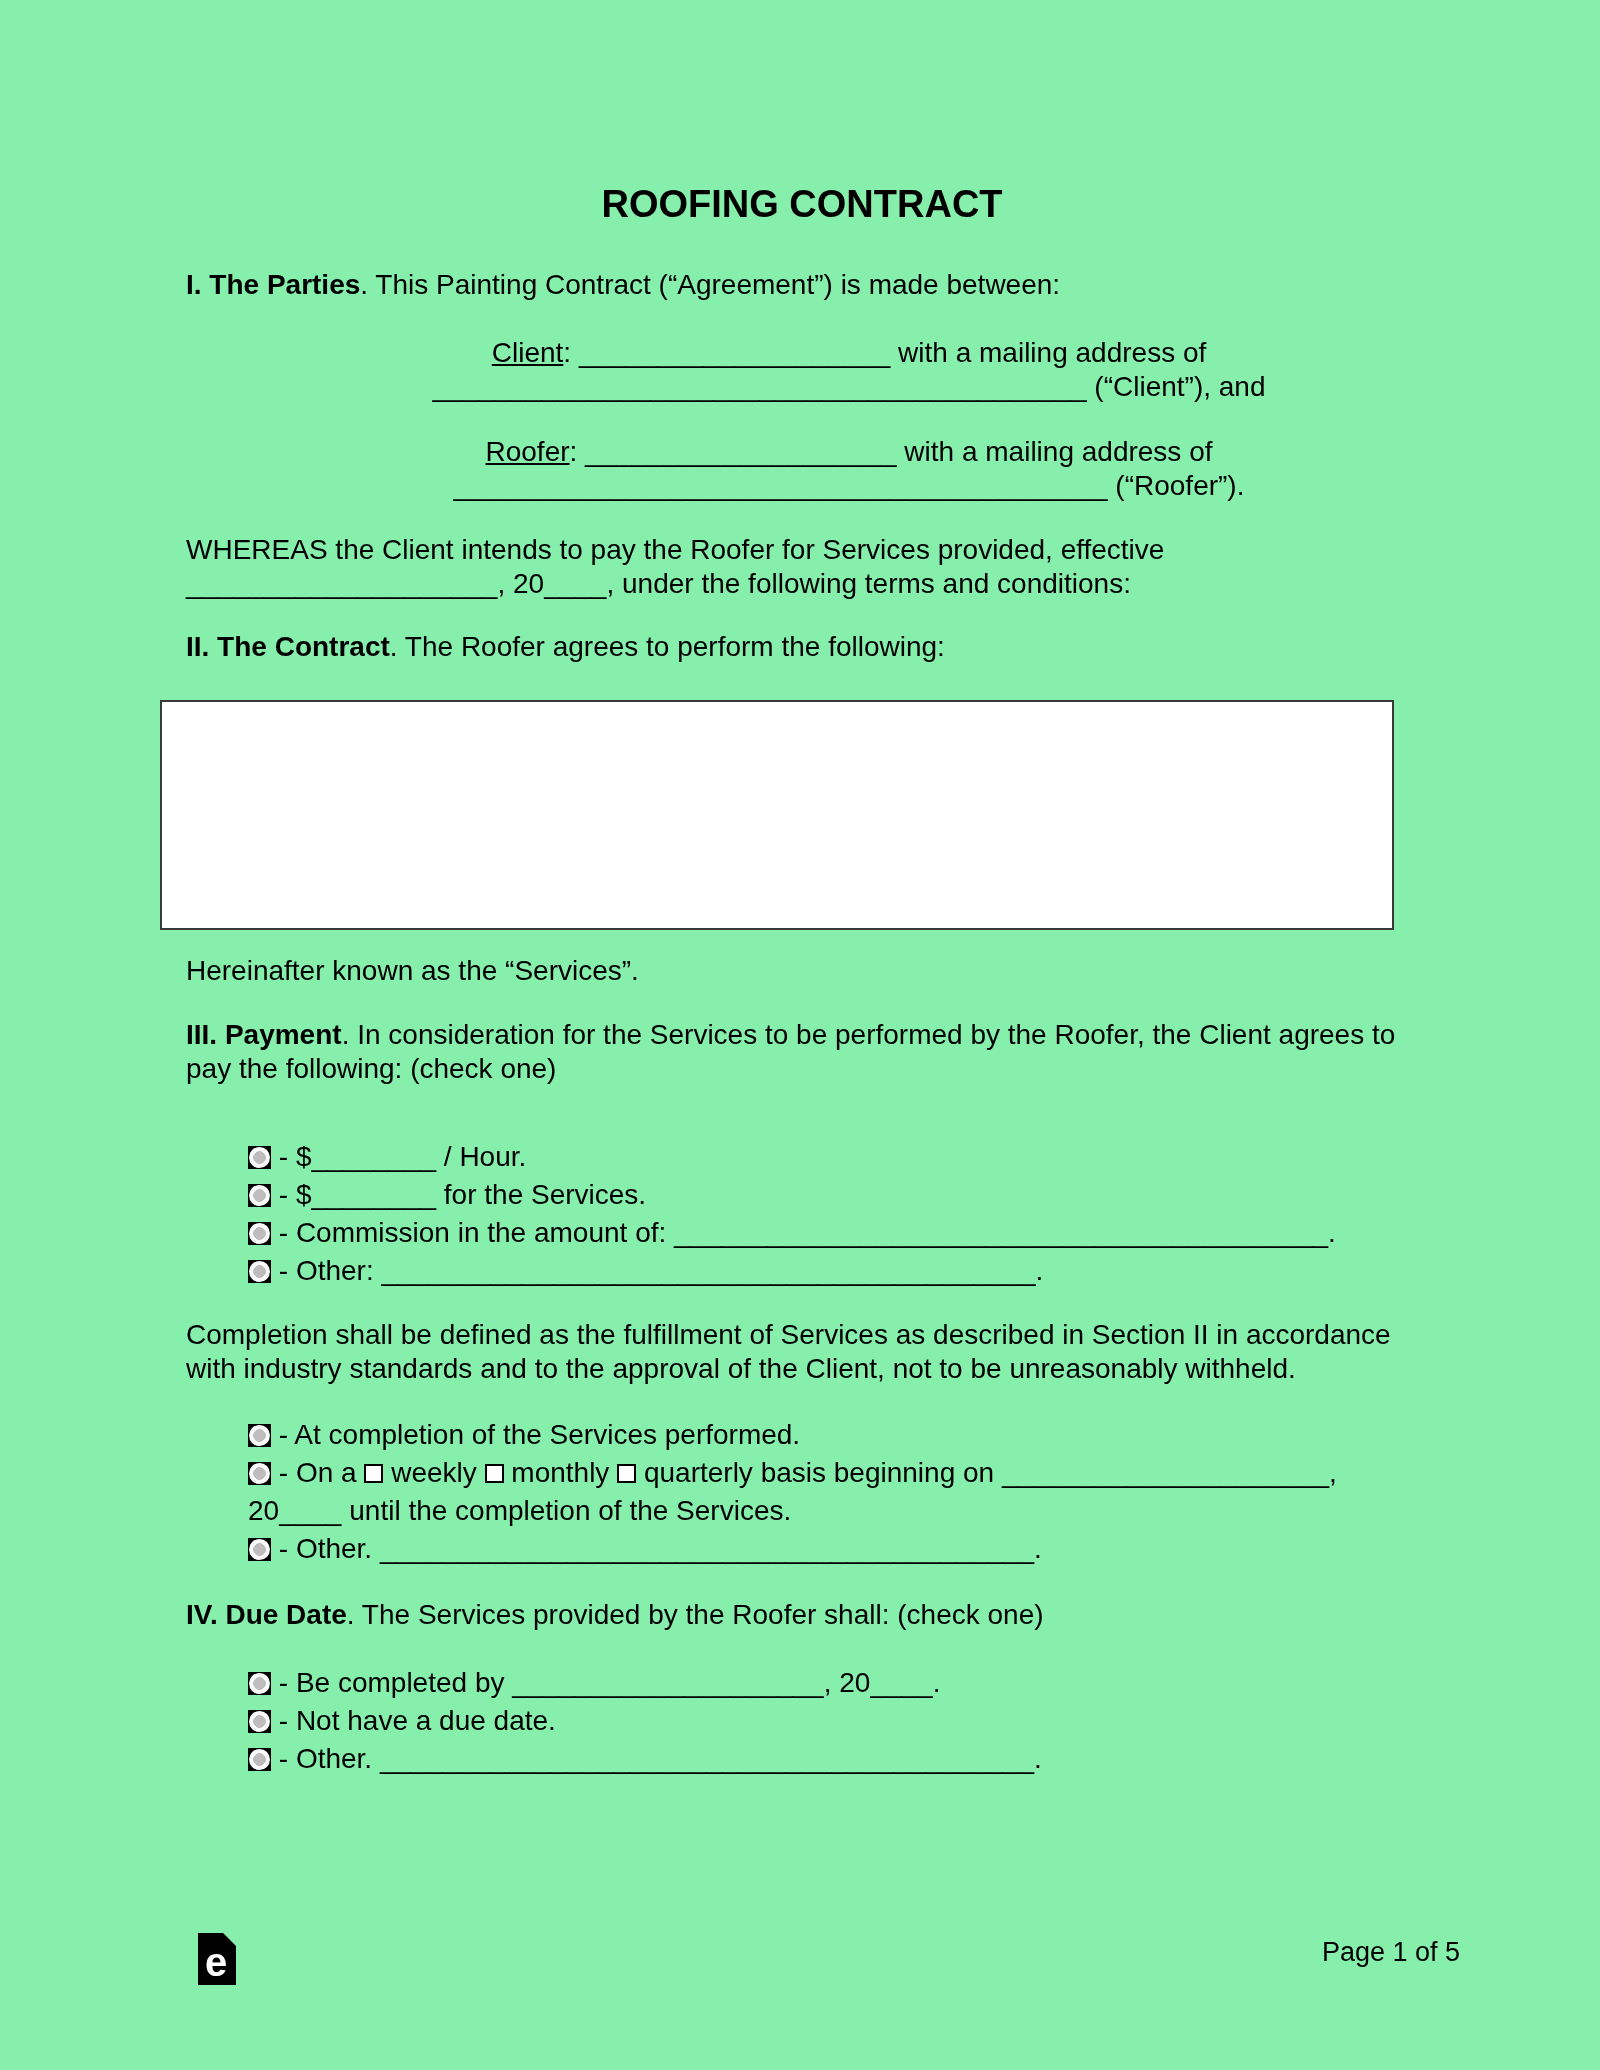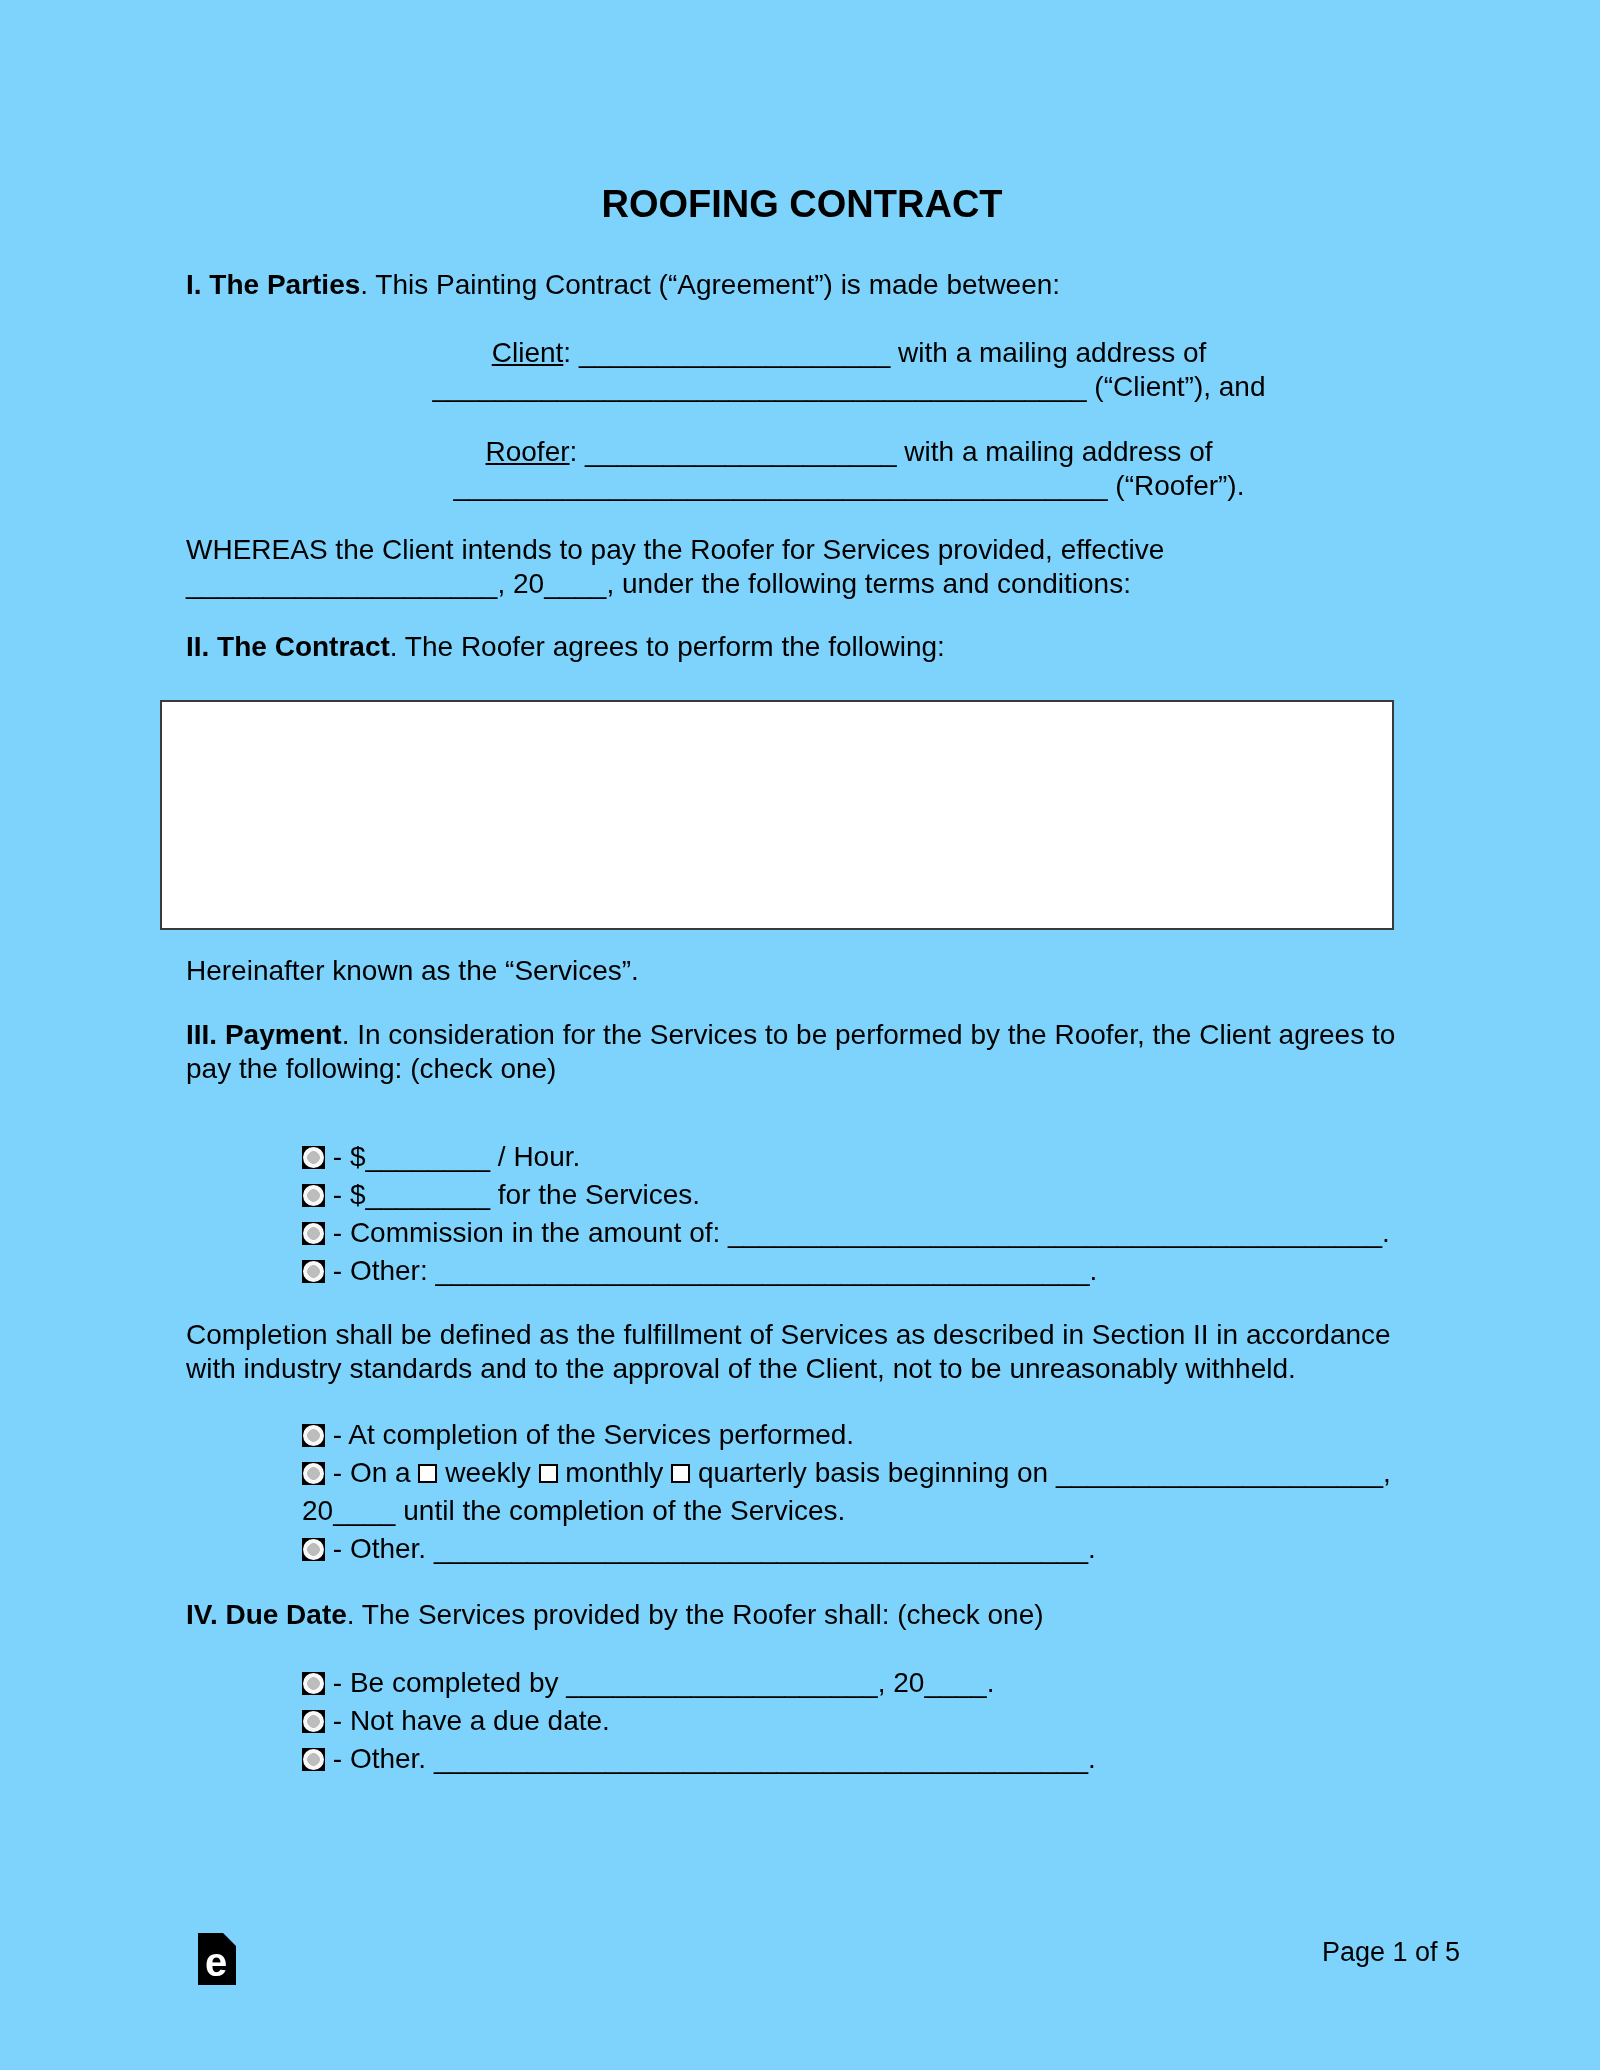--- a/index.html
+++ b/index.html
@@ -1,24 +1,24 @@
 <!DOCTYPE html>
 <html><head>
 <meta charset="utf-8">
 <style>
   html,body{margin:0;padding:0;background:#fff;}
-  .page{position:relative;width:1600px;height:2070px;background:#7dd3fc;
+  .page{position:relative;width:1600px;height:2070px;background:#86efac;
         font-family:"Liberation Sans",sans-serif;font-size:28px;line-height:34px;
         color:#000;overflow:hidden;}
   .content{position:absolute;left:186px;top:182px;width:1232px;}
   .title{font-size:38px;line-height:44px;font-weight:bold;text-align:center;margin:0;}
   .para{margin:0;}
   b{font-weight:bold;}
   .indent{margin-left:94px;text-align:center;}
-  .optlist{margin-left:116px;line-height:38px;}
+  .optlist{margin-left:62px;line-height:38px;}
   .mt-a{margin-top:42px}.mt-b{margin-top:34px}.mt-c{margin-top:31px}.mt-d{margin-top:30px}
   .mt-e{margin-top:29px}.mt-f{margin-top:24px}.mt-g{margin-top:30px}.mt-h{margin-top:52px}
   .mt-i{margin-top:28px}.mt-j{margin-top:34px}.mt-k{margin-top:30px}.mt-l{margin-top:30px}
   .mt-m{margin-top:32px}
   .services-box{margin-left:-26px;margin-top:36px;width:1234px;height:230px;
         border:2px solid #3a3a3a;box-sizing:border-box;background:#fff;}
   .ul{text-decoration:underline;}
   .cb{display:inline-block;width:23px;height:23px;background:#000;position:relative;
       vertical-align:-3px;}
   .cb::after{content:"";position:absolute;inset:1px;border-radius:50%;

